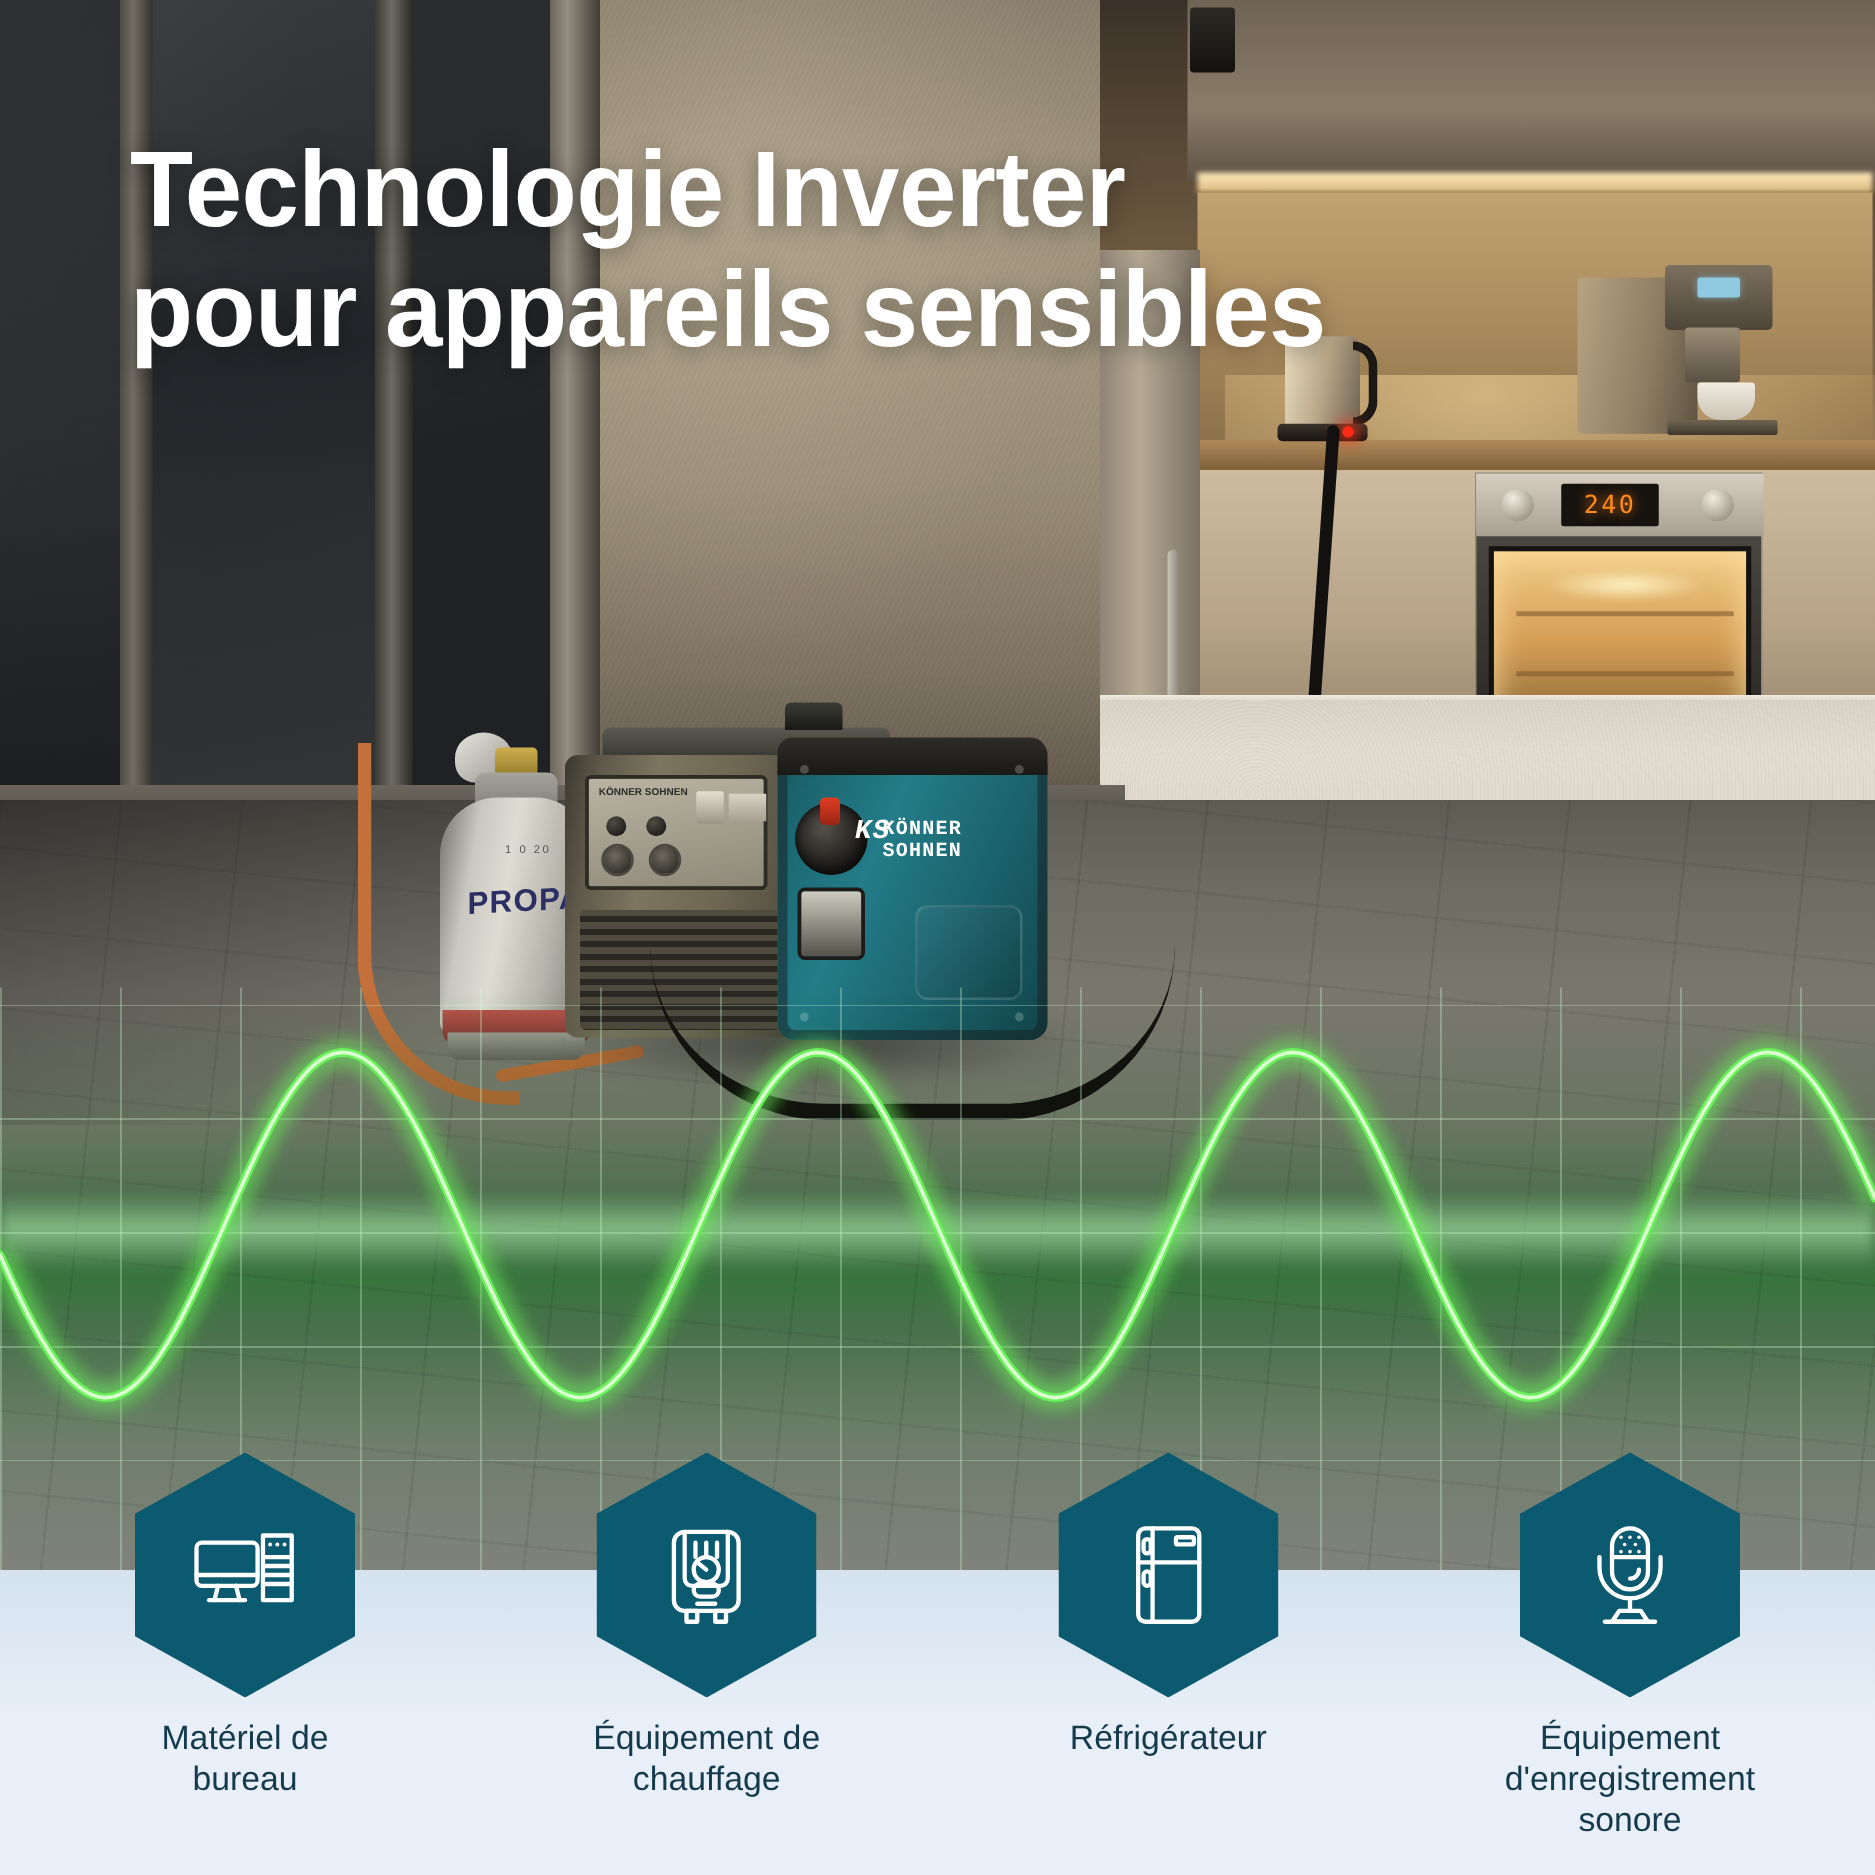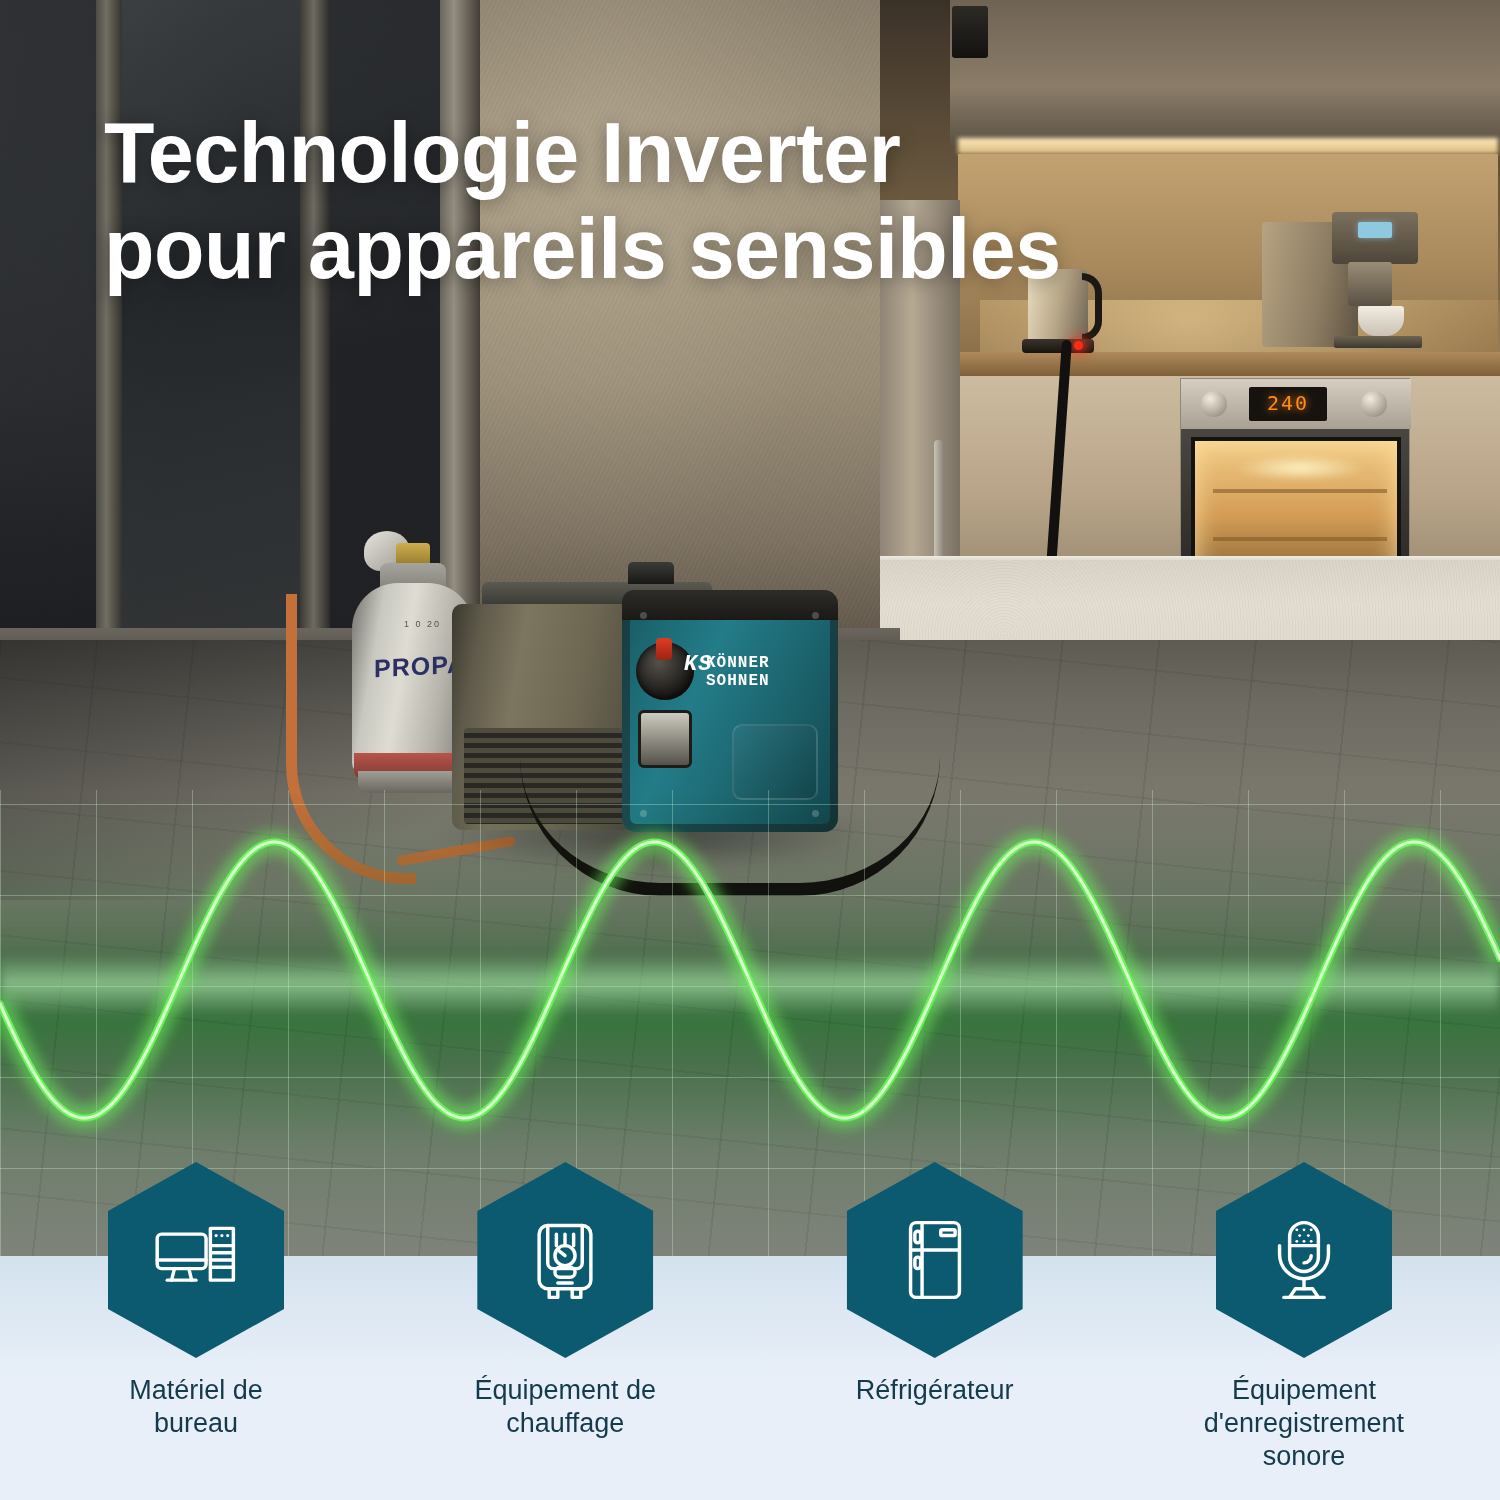--- a/index.html
+++ b/index.html
@@ -271,21 +271,21 @@
     position:absolute; left:0; top:640px; width:620px; height:260px;
     background:linear-gradient(160deg, rgba(20,20,22,.55), rgba(20,20,22,0) 70%);
   }
   .curb{
     position:absolute; left:0; top:628px; width:900px; height:44px;
     background:linear-gradient(180deg,#6a665d,#4b4840);
   }
 
   
   .propane{
-    position:absolute; left:352px; top:557px; width:122px; height:236px;text-decoration:underline;
+    position:absolute; left:352px; top:612px; width:122px; height:236px;text-decoration:underline;
   }
   .propane-body{
     position:absolute; left:0; top:26px; width:122px; height:190px;
     border-radius:46px 46px 10px 10px;
     background:linear-gradient(100deg,#6f6f6a 0%,#c9c8c0 22%,#dedcd3 42%,#b4b2a9 70%,#76746e 100%);
   }
   .propane-collar{
     position:absolute; left:28px; top:6px; width:66px; height:34px;
     background:linear-gradient(180deg,#a5a49c,#7d7b74); border-radius:8px 8px 0 0;
   }
@@ -582,20 +582,29 @@
       <div class="propane-foot"></div>
       <div class="propane-foot2"></div>
     </div>
 
     <div class="gen-shadow"></div>
     <div class="gen">
       <div class="gen-handlebar"></div>
       <div class="gen-cap"></div>
 
       <div class="gen-left">
+        <div class="gen-panel">
+          <div class="gen-panel-logo">KÖNNER SOHNEN</div>
+          <div class="gen-knob k1"></div>
+          <div class="gen-knob k2"></div>
+          <div class="gen-breaker"></div>
+          <div class="gen-leds"></div>
+          <div class="gen-socket s1"></div>
+          <div class="gen-socket s2"></div>
+        </div>
         <div class="gen-vent"></div>
       </div>
 
       <div class="gen-right">
         <div class="gen-right-top"></div>
         <div class="gen-recoil"></div>
         <div class="gen-outlet-big"></div>
         <div class="gen-brandmark">
           <span class="gen-ks">KS</span>
           <span>KÖNNER</span><br>

